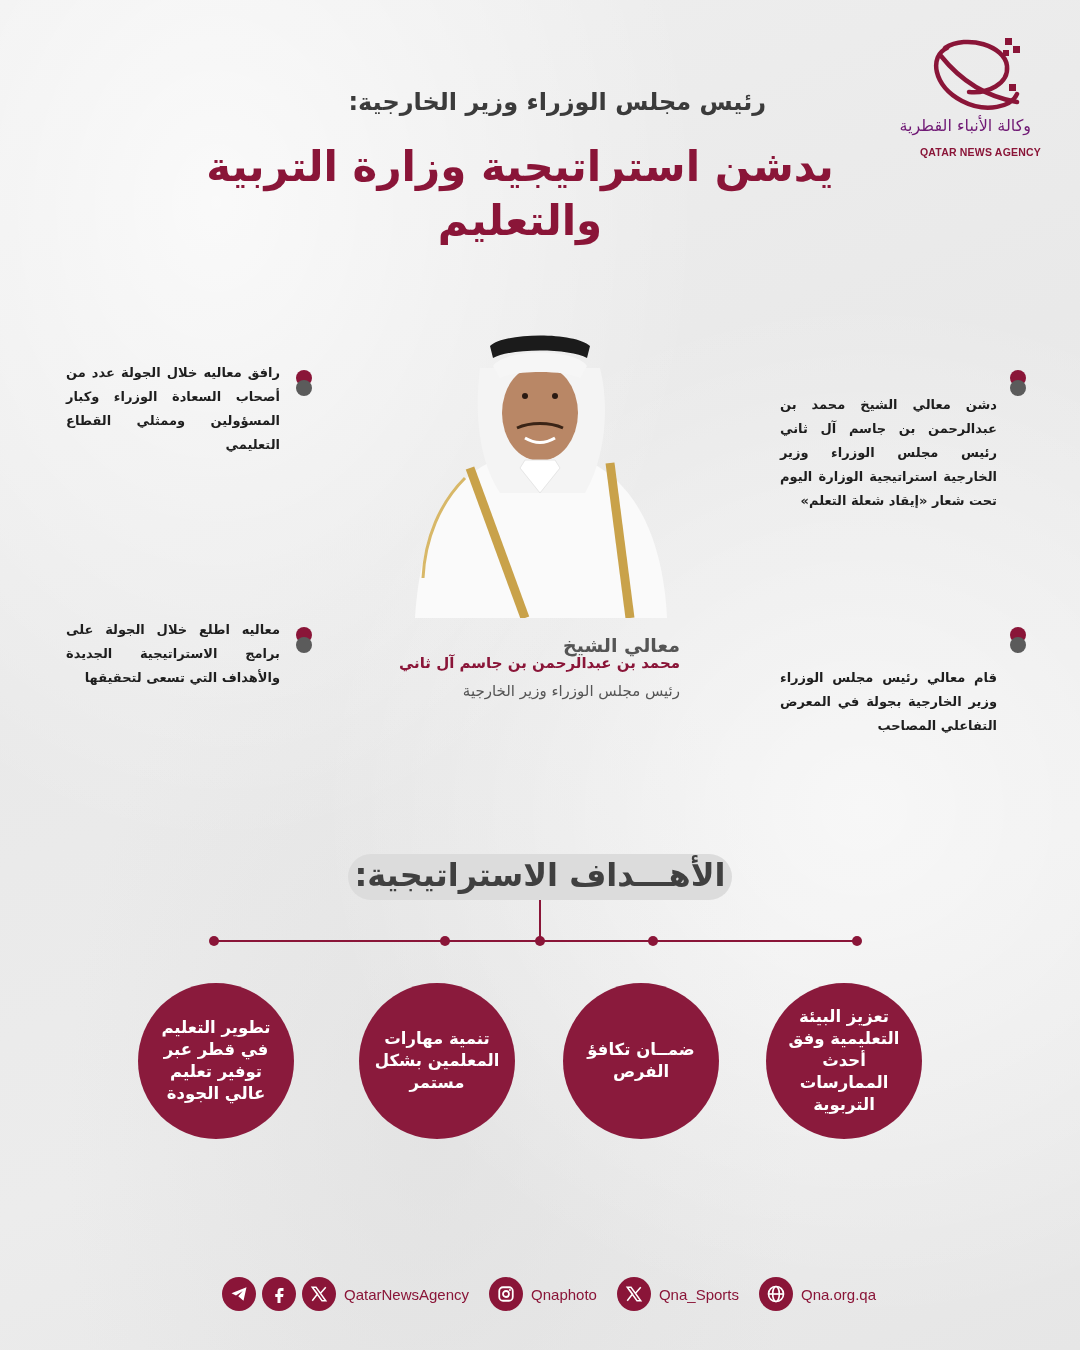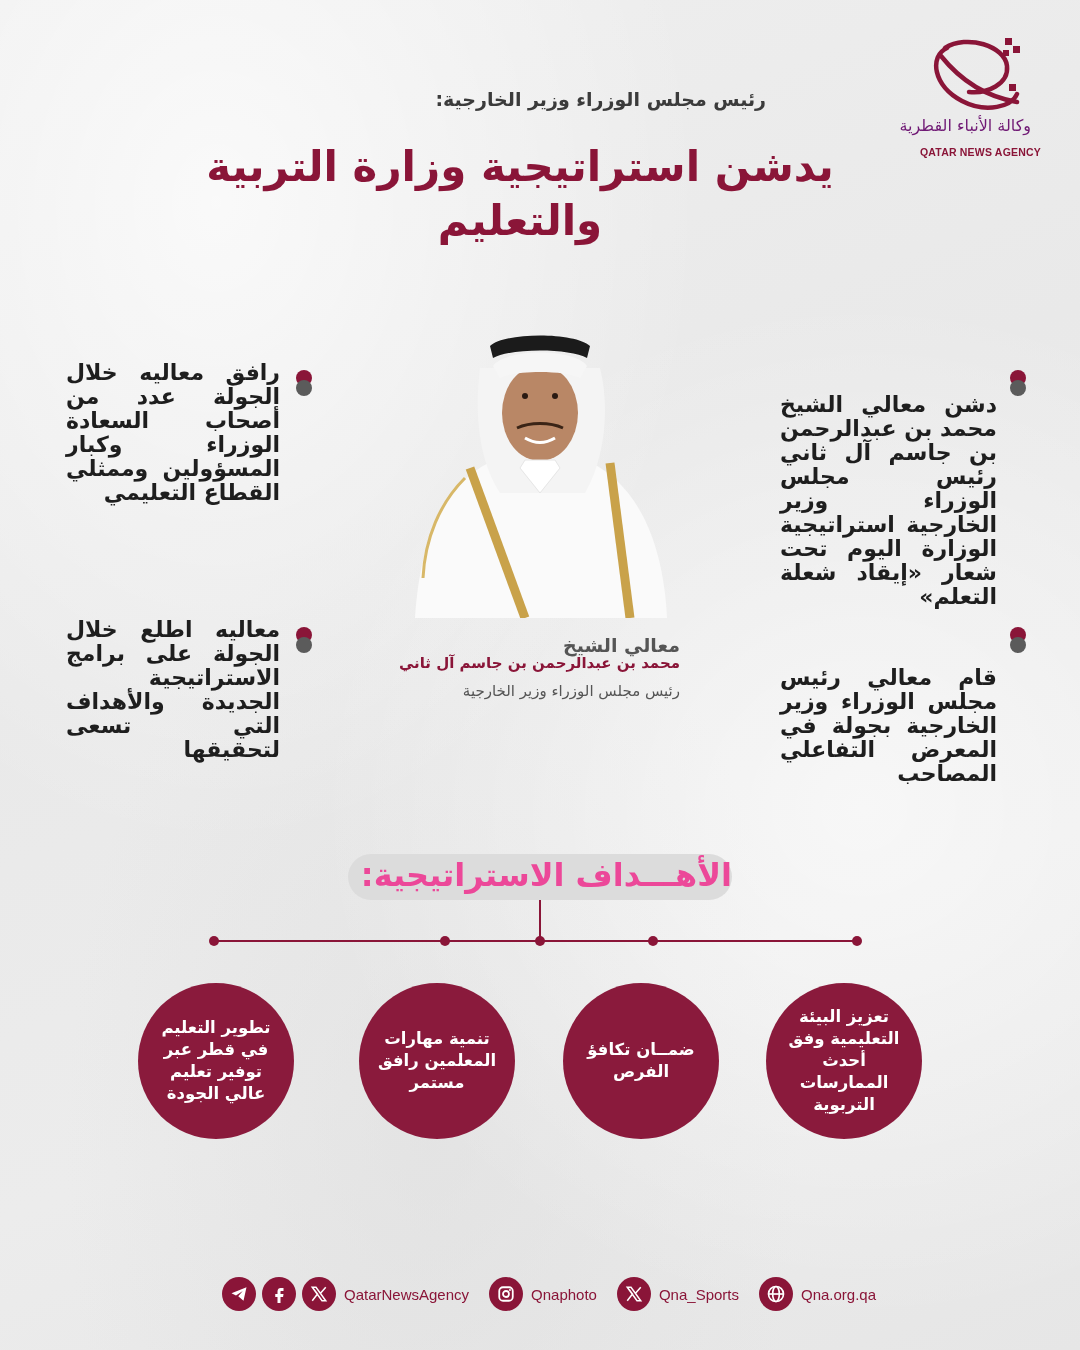--- a/index.html
+++ b/index.html
@@ -16,42 +16,42 @@
   }
   .abs { position: absolute; }
 
   
   .logo { left: 905px; top: 36px; width: 150px; height: 130px; }
   .logo svg { position: absolute; left: 22px; top: 0; }
   .logo-ar { position: absolute; right: 24px; top: 80px; font-size: 16px; font-weight: normal; color: #701a75; direction: rtl; white-space: nowrap; }
   .logo-en { position: absolute; right: 14px; top: 110px; font-size: 10.5px; font-weight: bold; color: #8a1538; white-space: nowrap; letter-spacing: 0.2px; font-family: "Liberation Sans", sans-serif; }
 
   
-  .kicker { left: 160px; width: 606px; top: 88px; text-align: right; direction: rtl; font-size: 19px; font-weight: bold; color: #3b3b3b; }
+  .kicker { left: 160px; width: 606px; top: 88px; text-align: right; direction: rtl; font-size: 24px; font-weight: bold; color: #3b3b3b; }
   .headline { left: 150px; width: 740px; top: 140px; text-align: center; direction: rtl; font-size: 42px; line-height: 54px; font-weight: bold; color: #8a1538; }
 
   
-  .bullet { direction: rtl; text-align: justify; text-align-last: right; font-size: 22px; line-height: 24px; font-weight: bold; color: #1e1e1e; }
+  .bullet { direction: rtl; text-align: justify; text-align-last: right; font-size: 13px; line-height: 24px; font-weight: bold; color: #1e1e1e; }
   .bullet-tr { left: 780px; width: 217px; top: 361px; margin-top: 32px; }
   .bullet-tl { left: 66px;  width: 214px; top: 361px; }
   .bullet-br { left: 780px; width: 217px; top: 618px; margin-top: 48px; }
   .bullet-bl { left: 66px;  width: 214px; top: 618px; }
   .dot-pair { width: 16px; height: 26px; }
   .dot-pair .d1 { position: absolute; top: 0; left: 0; width: 16px; height: 16px; border-radius: 50%; background: #8a1538; }
   .dot-pair .d2 { position: absolute; top: 10px; left: 0; width: 16px; height: 16px; border-radius: 50%; background: #5b5b5b; }
 
   
   .portrait { left: 405px; top: 318px; width: 270px; height: 300px; }
   .caption-title { left: 380px; width: 300px; top: 626px; text-align: right; direction: rtl; font-size: 19px; font-weight: bold; color: #555; margin-top: 8px; }
   .caption-name  { left: 380px; width: 300px; top: 654px; text-align: right; direction: rtl; font-size: 15px; font-weight: bold; color: #8a1538; }
   .caption-role  { left: 380px; width: 300px; top: 682px; direction: rtl; font-size: 15px; color: #555; }
 
   
   .goals-pill { left: 348px; top: 854px; width: 384px; height: 46px; border-radius: 23px; background: #dcdcdc; }
-  .goals-title { left: 348px; top: 852px; width: 384px; height: 46px; text-align: right; direction: rtl; font-size: 32px; line-height: 46px; font-weight: bold; color: #ec4899; }
+  .goals-title { left: 348px; top: 852px; width: 384px; height: 46px; text-align: center; direction: rtl; font-size: 32px; line-height: 46px; font-weight: bold; color: #404040; }
   .stem { left: 539px; top: 900px; width: 2px; height: 41px; background: #8a1538; }
   .hline { left: 214px; top: 940px; width: 643px; height: 2px; background: #8a1538; }
   .hdot { width: 10px; height: 10px; border-radius: 50%; background: #8a1538; top: 936px; }
 
   .goal { top: 983px; width: 156px; height: 156px; border-radius: 50%; background: #8a1a3c; display: flex; align-items: center; justify-content: center; text-align: center; direction: rtl; color: #fff; font-weight: bold; font-size: 16.5px; line-height: 22px; padding: 10px; }
 
   
   .footer { left: 222px; top: 1276px; height: 36px; display: flex; align-items: center; gap: 6px; }
   .sicon { width: 34px; height: 34px; border-radius: 50%; background: #8a1538; display: flex; align-items: center; justify-content: center; flex: none; }
   .sicon svg { display: block; }
@@ -145,21 +145,21 @@
 <div class="abs stem"></div>
 <div class="abs hline"></div>
 <div class="abs hdot" style="left:209px;"></div>
 <div class="abs hdot" style="left:440px;"></div>
 <div class="abs hdot" style="left:535px;"></div>
 <div class="abs hdot" style="left:648px;"></div>
 <div class="abs hdot" style="left:852px;"></div>
 
 <div class="abs goal" style="left:766px;">تعزيز البيئة التعليمية وفق أحدث الممارسات التربوية</div>
 <div class="abs goal" style="left:563px;">ضمــان تكافؤ الفرص</div>
-<div class="abs goal" style="left:359px;">تنمية مهارات المعلمين رافق مستمر</div>
+<div class="abs goal" style="left:359px;">تنمية مهارات المعلمين بشكل مستمر</div>
 <div class="abs goal" style="left:138px;">تطوير التعليم في قطر عبر توفير تعليم عالي الجودة</div>
 
 <div class="abs footer">
   <span class="sicon">
     <svg width="18" height="18" viewBox="0 0 24 24">
         <path d="M2 11 L22 3 L18 21 L11 15 L17 8 L8 14 Z" fill="#fff"></path>
       </svg>
   </span>
   <span class="sicon">
     <svg width="18" height="18" viewBox="0 0 24 24">

